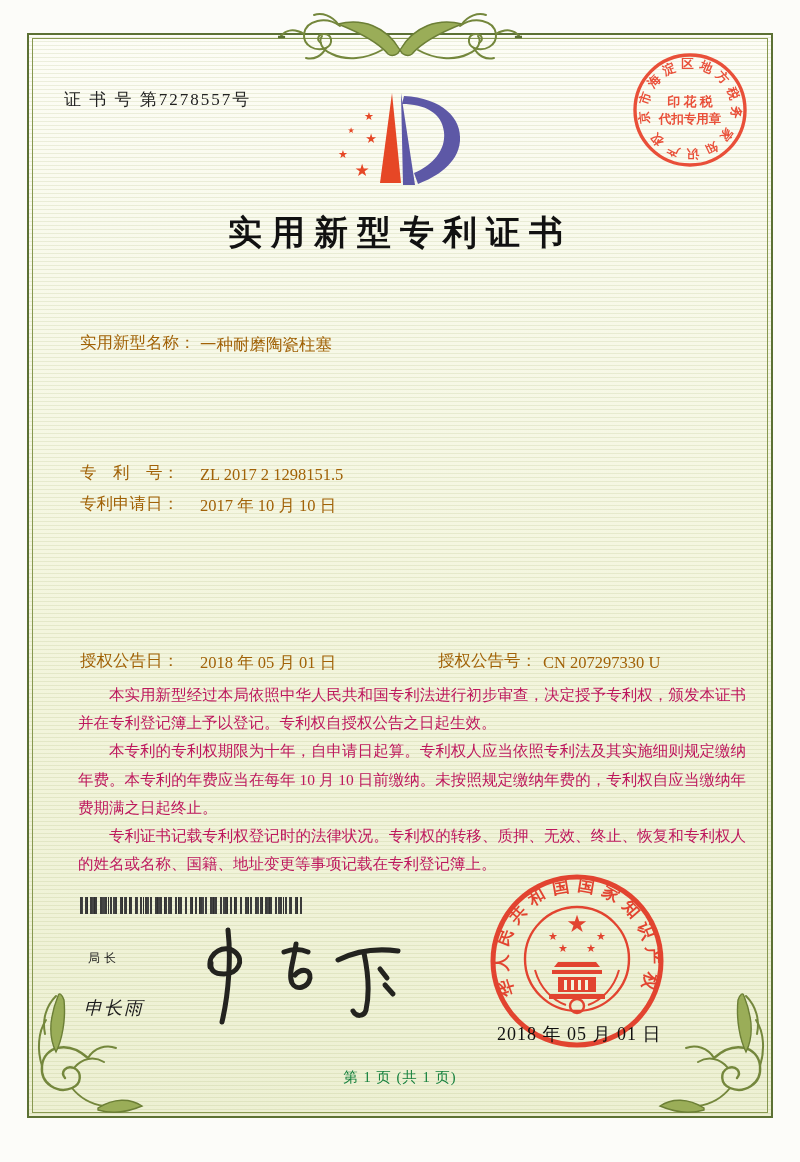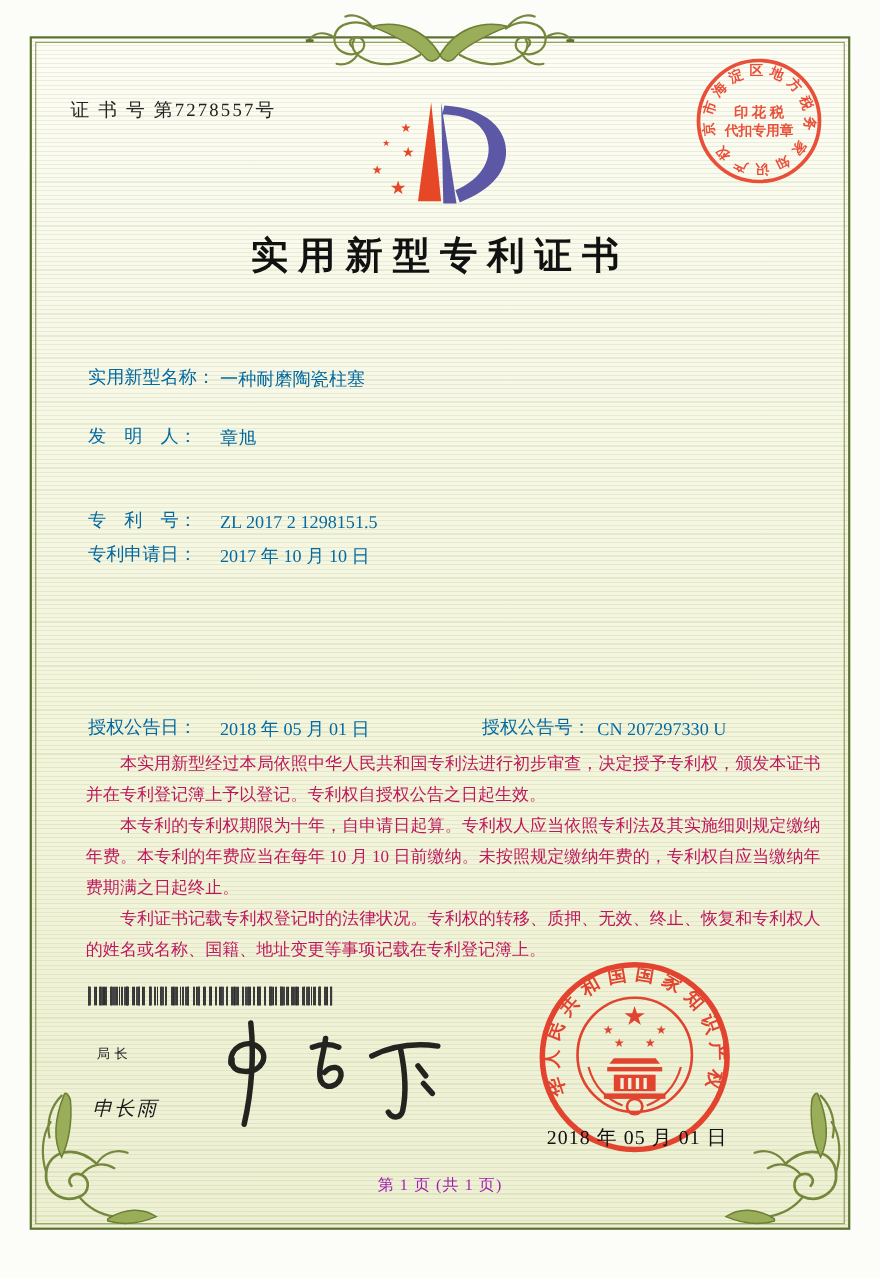--- a/index.html
+++ b/index.html
@@ -25,21 +25,21 @@
     border:1px solid #879850;
   }
   .orn{position:absolute;}
   .cert-no{position:absolute;left:64px;top:88px;font-size:17px;letter-spacing:2px;color:#222;}
   .logo{position:absolute;left:330px;top:80px;}
   .tax-stamp{position:absolute;left:626px;top:46px;opacity:.93;}
   .title{
     position:absolute;left:0;top:210px;width:100%;text-align:center;
     font-size:34px;font-weight:700;letter-spacing:9px;color:#111;
   }
-  .field-row{position:absolute;left:80px;font-size:16.5px;color:#0369a1;}
+  .field-row{position:absolute;left:80px;font-size:16.5px;color:#a16207;}
   .field-label{display:inline-block;width:120px;vertical-align:top;}
   .field-value{display:inline-block;vertical-align:top;white-space:pre-line;line-height:25px;}
   .grant-right{position:absolute;left:358px;top:0;white-space:nowrap;}
   .grant-right .field-label{width:auto;margin-right:6px;}
   .body-text{
     position:absolute;left:78px;right:54px;top:681px;
     font-size:15.5px;line-height:28.2px;text-align:justify;color:#be185d;
   }
   .body-text p{margin:0;text-indent:2em;}
   .barcode{
@@ -52,21 +52,21 @@
   .sign-title{position:absolute;left:88px;top:950px;font-size:12px;letter-spacing:4px;}
   .sign-name{position:absolute;left:84px;top:996px;font-size:18px;letter-spacing:2px;font-style:italic;}
   .signature{position:absolute;left:180px;top:922px;}
   .seal{position:absolute;left:486px;top:870px;opacity:.95;}
   .seal-date{
     position:absolute;left:497px;top:1022px;font-size:18px;color:#101010;
     letter-spacing:1px;z-index:5;
   }
   .footer{
     position:absolute;left:0;top:1068px;width:100%;text-align:center;
-    font-size:14.5px;color:#a21caf;letter-spacing:1px;
+    font-size:14.5px;color:#15803d;letter-spacing:1px;
   }
   .st-red{fill:#e8432c;}
   .seal-red{fill:#e23b28;}
 </style>
 </head>
 <body>
 
 <div class="page">
 
   <div class="interior"></div>
@@ -139,23 +139,20 @@
       <textPath href="#ts-bot" startOffset="50%" text-anchor="middle">国家知识产权局</textPath>
     </text>
     <text x="64" y="60" font-size="13" font-weight="bold" class="st-red" text-anchor="middle">印 花 税</text>
     <text x="64" y="77" font-size="12.5" font-weight="bold" class="st-red" text-anchor="middle">代扣专用章</text>
   </svg>
 
   <div class="title">实用新型专利证书</div>
 
   <div class="field-row" style="top:332px;">
     <span class="field-label">实用新型名称：</span><span class="field-value">一种耐磨陶瓷柱塞</span>
-  </div>
-  <div class="field-row" style="top:386px;">
-    <span class="field-label">发　明　人：</span><span class="field-value">章旭</span>
   </div>
   <div class="field-row" style="top:440px;margin-top:22px;">
     <span class="field-label">专　利　号：</span><span class="field-value">ZL 2017 2 1298151.5</span>
   </div>
   <div class="field-row" style="top:493px;">
     <span class="field-label">专利申请日：</span><span class="field-value">2017 年 10 月 10 日</span>
   </div>
   <div class="field-row" style="top:650px;width:666px;">
     <span class="field-label">授权公告日：</span><span class="field-value">2018 年 05 月 01 日</span>
     <span class="grant-right">

